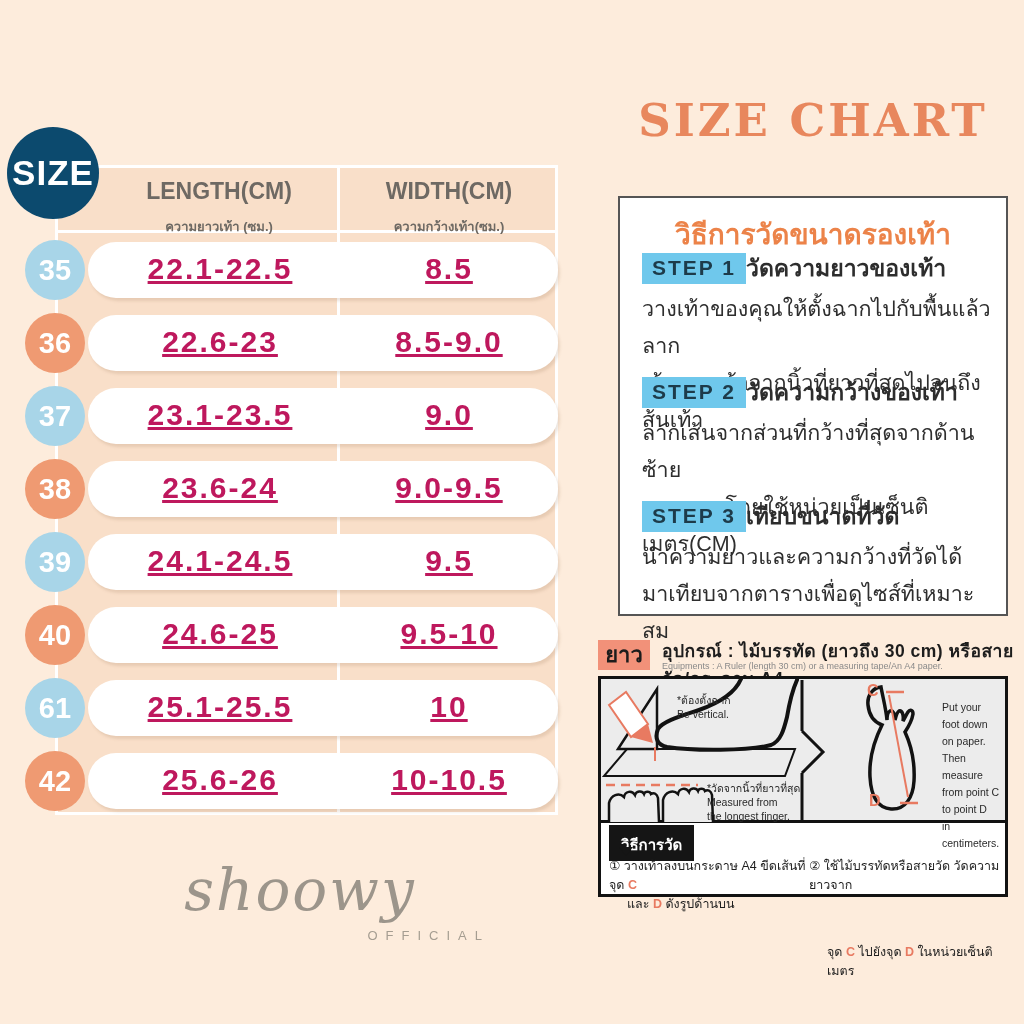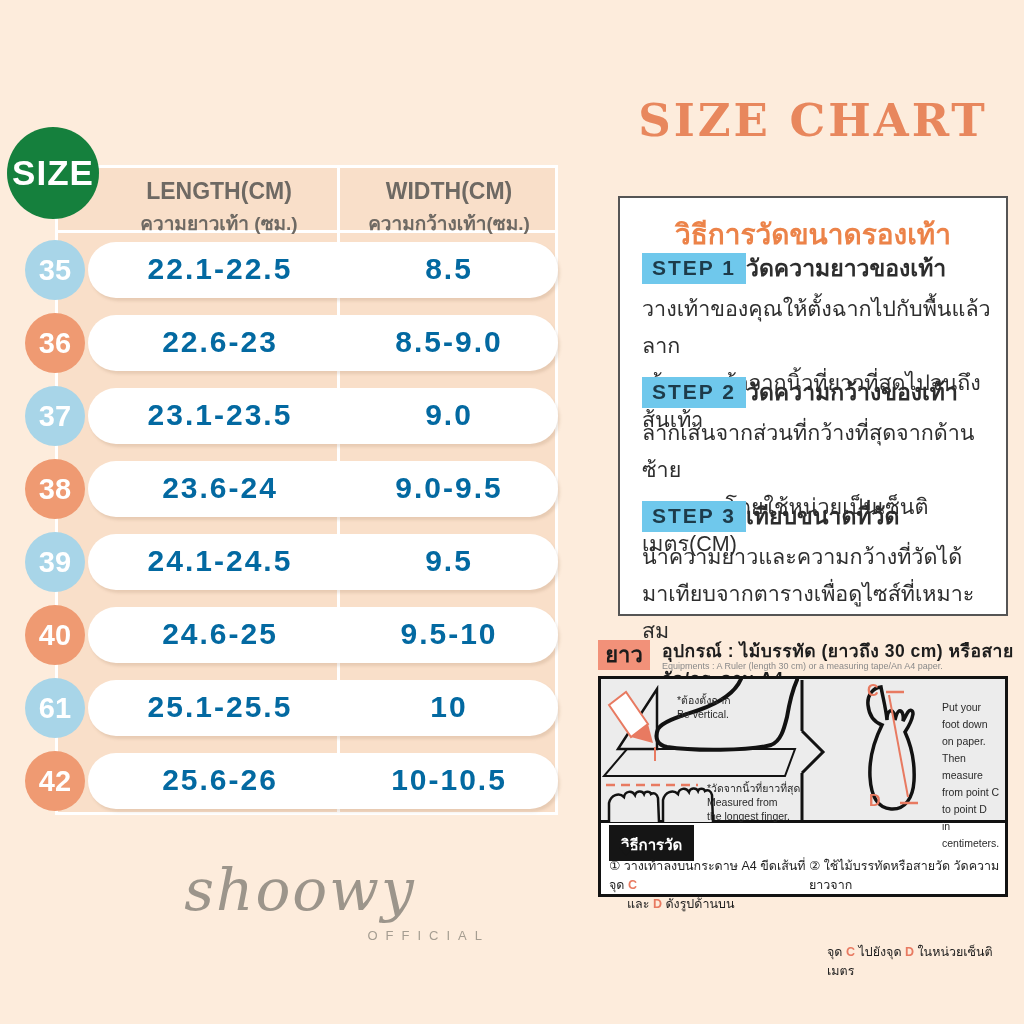--- a/index.html
+++ b/index.html
@@ -4,37 +4,37 @@
 <style>
   html,body{margin:0;padding:0;}
   #canvas{position:relative;width:1024px;height:1024px;background:#fdecdc;overflow:hidden;
           font-family:"Liberation Sans","DejaVu Sans",sans-serif;}
   .abs{position:absolute;}
 
   
   .table-bg{left:55px;top:165px;width:497px;height:644px;background:#f9dfc9;border:3px solid #fff;}
   .col-divider{left:337px;top:165px;width:3px;height:650px;background:#fff;z-index:1;}
   .head-underline{left:55px;top:230px;width:503px;height:3px;background:#fff;z-index:1;}
-  .size-circle{left:7px;top:127px;width:92px;height:92px;border-radius:50%;background:#15803d;
+  .size-circle{left:7px;top:127px;width:92px;height:92px;border-radius:50%;background:#0c4a6e;
                color:#fff;font-weight:bold;font-size:35px;letter-spacing:1px;display:flex;
                align-items:center;justify-content:center;z-index:3;}
   .thead{z-index:2;text-align:center;color:#6e6963;}
   .thead .en{font-size:23px;font-weight:bold;letter-spacing:0px;}
-  .thead .th{font-size:19px;font-weight:bold;margin-top:3px;}
+  .thead .th{font-size:13px;font-weight:bold;margin-top:11px;}
   .thead-len{left:101px;top:178px;width:236px;}
   .thead-wid{left:340px;top:178px;width:218px;}
   .row{position:absolute;left:0;width:600px;height:62px;}
   .pill{position:absolute;left:88px;top:0;width:470px;height:56px;background:#fff;border-radius:28px;
         box-shadow:2px 3px 3px rgba(150,110,80,0.18);z-index:2;}
   .circle{position:absolute;left:25px;top:-2px;width:60px;height:60px;border-radius:50%;z-index:3;
           color:#fff;font-weight:bold;font-size:29px;display:flex;align-items:center;justify-content:center;}
   .circle.blue{background:#a8d5e8;}
   .circle.orange{background:#ef9a72;}
   .cell{position:absolute;top:10px;text-align:center;z-index:4;font-size:30px;font-weight:bold;
-        color:#0369a1;letter-spacing:2px;}
+        color:#be185d;letter-spacing:2px;text-decoration:underline;}
   .cell.len{left:103px;width:234px;}
   .cell.wid{left:340px;width:218px;}
 
   
   .page-title{left:618px;top:94px;width:390px;text-align:center;color:#e8875d;
               font-family:"DejaVu Serif","Liberation Serif",serif;font-weight:bold;
               font-size:45px;letter-spacing:3px;}
   .guide{left:618px;top:196px;width:386px;height:416px;background:#fff;border:2px solid #555;}
   .guide-title{position:absolute;top:14px;left:0;width:100%;text-align:center;color:#ec8349;
                font-weight:bold;font-size:28px;}

